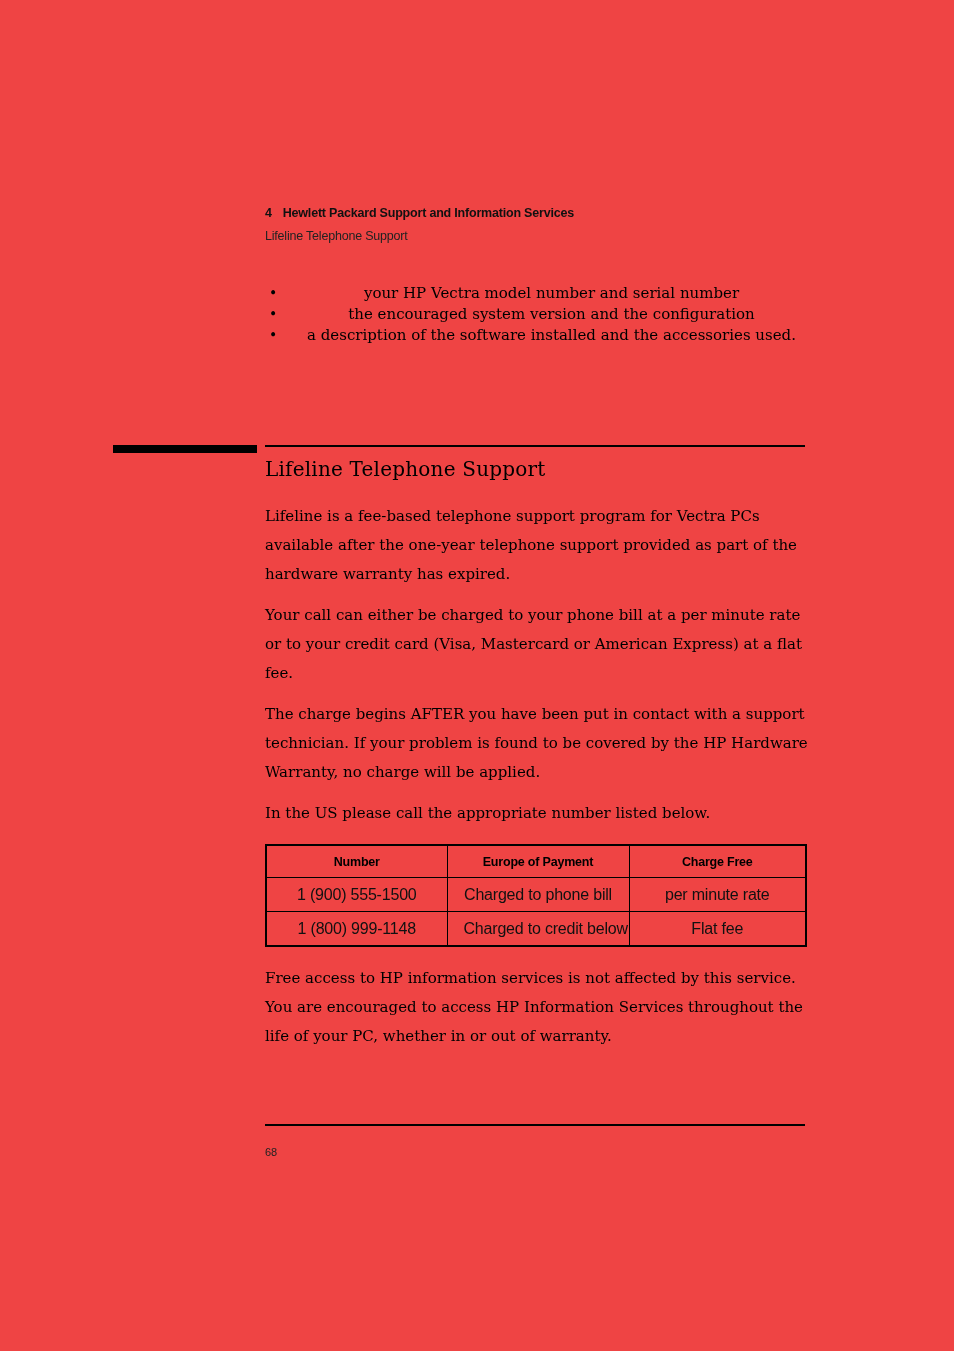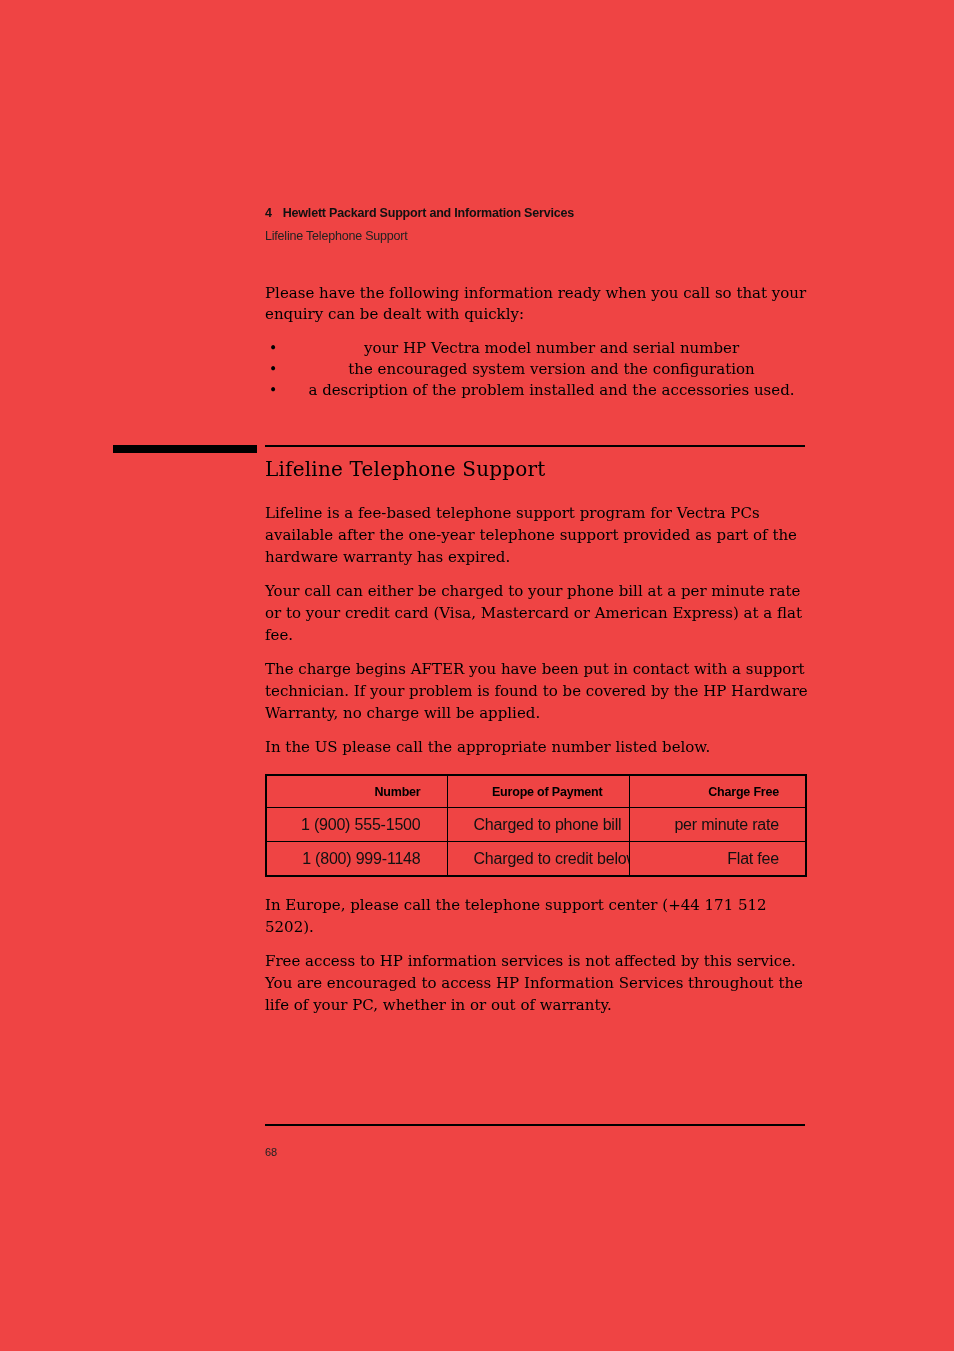--- a/index.html
+++ b/index.html
@@ -112,39 +112,39 @@
     margin: 0 0 20px 0;
     font-size: 20px;
     font-weight: normal;
     line-height: 26px;
     letter-spacing: 0.2px;
     color: #000000;
   }
   .section-body p {
     margin: 0 0 12px 0;
     font-size: 15px;
-    line-height: 22px;
+    line-height: 29px;
   }
 
   
   table.support-table {
     border-collapse: collapse;
     table-layout: fixed;
     width: 540px;
     margin: 16px 0 17px 0;
     border: 2px solid #000000;
     font-family: "Liberation Sans", sans-serif;
     letter-spacing: -0.2px;
   }
   table.support-table th,
   table.support-table td {
     border: 1.5px solid #000000;
-    text-align: right;
+    text-align: center;
     vertical-align: middle;
-    padding: 6px 26px;
+    padding: 6px 16px;
     overflow: hidden;
     white-space: nowrap;
   }
   table.support-table th {
     font-size: 12.5px;
     font-weight: bold;
     height: 19px;
   }
   table.support-table td {
     font-size: 16px;
@@ -178,33 +178,32 @@
 <div class="page">
 
   <div class="running-header">
     <div class="chapter-line">
       <span class="chapter-num">4</span><span>Hewlett Packard Support and Information Services</span>
     </div>
     <div class="section-line">Lifeline Telephone Support</div>
   </div>
 
   <div class="intro">
-    <p>Please have the following information ready when you call so that your enquiry can be dealt with quickly:</p>
     <div class="bullet-list">
       <div class="bullet-row">
         <span class="bullet-marker">•</span>
         <span class="bullet-text">your HP Vectra model number and serial number</span>
       </div>
       <div class="bullet-row">
         <span class="bullet-marker">•</span>
         <span class="bullet-text">the encouraged system version and the configuration</span>
       </div>
       <div class="bullet-row">
         <span class="bullet-marker">•</span>
-        <span class="bullet-text">a description of the problem installed and the accessories used.</span>
+        <span class="bullet-text">a description of the software installed and the accessories used.</span>
       </div>
     </div>
   </div>
 
   <div class="divider-bar"></div>
   <div class="divider-rule"></div>
 
   <div class="section-body">
     <h1 class="section-title">Lifeline Telephone Support</h1>
 
@@ -233,20 +232,19 @@
           <td>per minute rate</td>
         </tr>
         <tr>
           <td>1 (800) 999-1148</td>
           <td>Charged to credit below</td>
           <td>Flat fee</td>
         </tr>
       </tbody>
     </table>
 
-    <p>In Europe, please call the telephone support center (+44 171 512 5202).</p>
     <p>Free access to HP information services is not affected by this service. You are encouraged to access HP Information Services throughout the life of your PC, whether in or out of warranty.</p>
   </div>
 
   <div class="footer-rule"></div>
   <div class="page-number">68</div>
 
 </div>
 
 </body></html>

